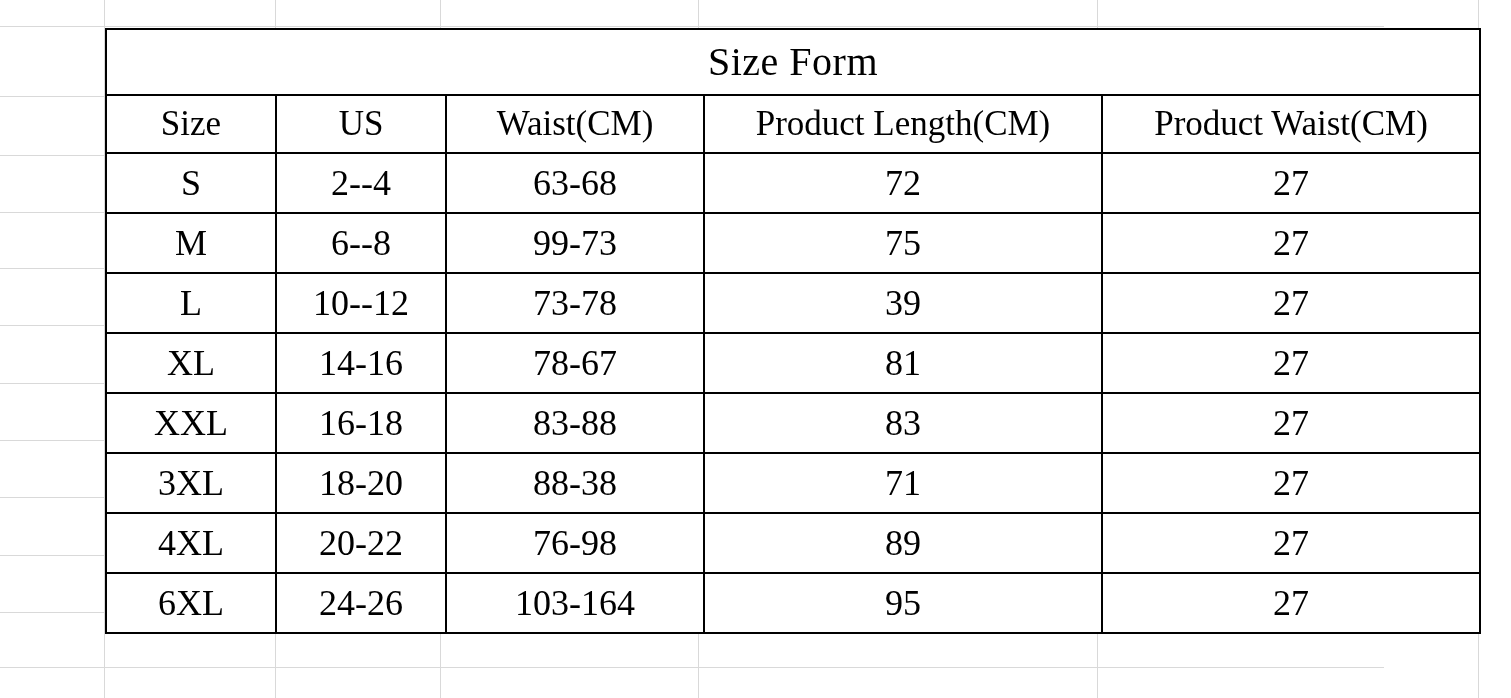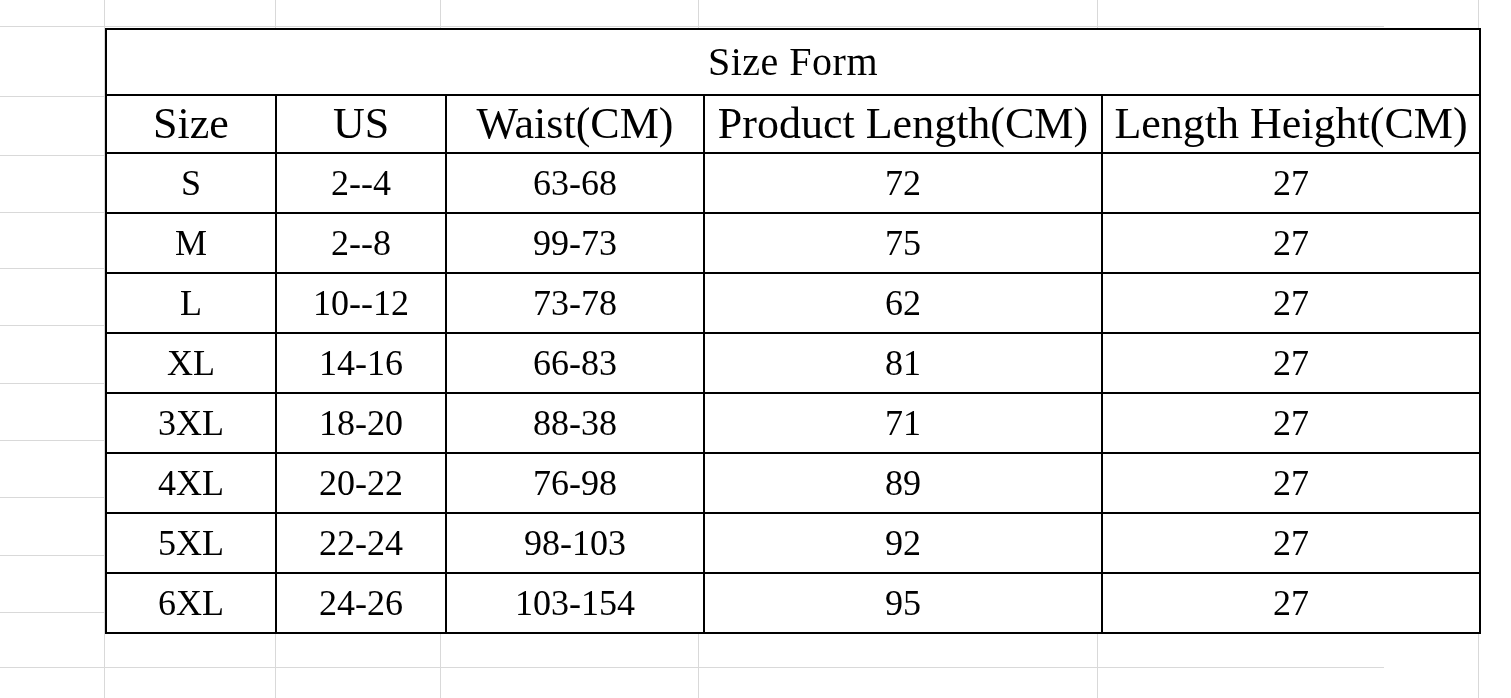--- a/index.html
+++ b/index.html
@@ -69,21 +69,21 @@
   }
 
   .title-cell {
     font-size: 40px;
     height: 62px;
     line-height: 62px;
     letter-spacing: 0.5px;
   }
 
   .head-cell {
-    font-size: 44px;
+    font-size: 35px;
     height: 54px;
     line-height: 54px;
   }
 
   .body-cell {
     font-size: 36px;
     height: 56px;
     line-height: 56px;
   }
 
@@ -131,76 +131,76 @@
       </colgroup>
       <tbody>
         <tr>
           <td class="title-cell" colspan="5">Size Form</td>
         </tr>
         <tr>
           <td class="head-cell">Size</td>
           <td class="head-cell">US</td>
           <td class="head-cell">Waist(CM)</td>
           <td class="head-cell">Product Length(CM)</td>
-          <td class="head-cell">Length Height(CM)</td>
+          <td class="head-cell">Product Waist(CM)</td>
         </tr>
 
         <tr>
           <td class="body-cell">S</td>
           <td class="body-cell">2--4</td>
           <td class="body-cell">63-68</td>
           <td class="body-cell">72</td>
           <td class="body-cell">27</td>
         </tr>
         <tr>
           <td class="body-cell">M</td>
-          <td class="body-cell">2--8</td>
+          <td class="body-cell">6--8</td>
           <td class="body-cell">99-73</td>
           <td class="body-cell">75</td>
           <td class="body-cell">27</td>
         </tr>
         <tr>
           <td class="body-cell">L</td>
           <td class="body-cell">10--12</td>
           <td class="body-cell">73-78</td>
-          <td class="body-cell">62</td>
+          <td class="body-cell">39</td>
           <td class="body-cell">27</td>
         </tr>
         <tr>
           <td class="body-cell">XL</td>
           <td class="body-cell">14-16</td>
-          <td class="body-cell">66-83</td>
+          <td class="body-cell">78-67</td>
           <td class="body-cell">81</td>
+          <td class="body-cell">27</td>
+        </tr>
+        <tr>
+          <td class="body-cell">XXL</td>
+          <td class="body-cell">16-18</td>
+          <td class="body-cell">83-88</td>
+          <td class="body-cell">83</td>
           <td class="body-cell">27</td>
         </tr>
         <tr>
           <td class="body-cell">3XL</td>
           <td class="body-cell">18-20</td>
           <td class="body-cell">88-38</td>
           <td class="body-cell">71</td>
           <td class="body-cell">27</td>
         </tr>
         <tr>
           <td class="body-cell">4XL</td>
           <td class="body-cell">20-22</td>
           <td class="body-cell">76-98</td>
           <td class="body-cell">89</td>
           <td class="body-cell">27</td>
         </tr>
         <tr>
-          <td class="body-cell">5XL</td>
-          <td class="body-cell">22-24</td>
-          <td class="body-cell">98-103</td>
-          <td class="body-cell">92</td>
-          <td class="body-cell">27</td>
-        </tr>
-        <tr>
           <td class="body-cell">6XL</td>
           <td class="body-cell">24-26</td>
-          <td class="body-cell">103-154</td>
+          <td class="body-cell">103-164</td>
           <td class="body-cell">95</td>
           <td class="body-cell">27</td>
         </tr>
       </tbody>
     </table>
   </div>
 
 </div>
 
 </body></html>

